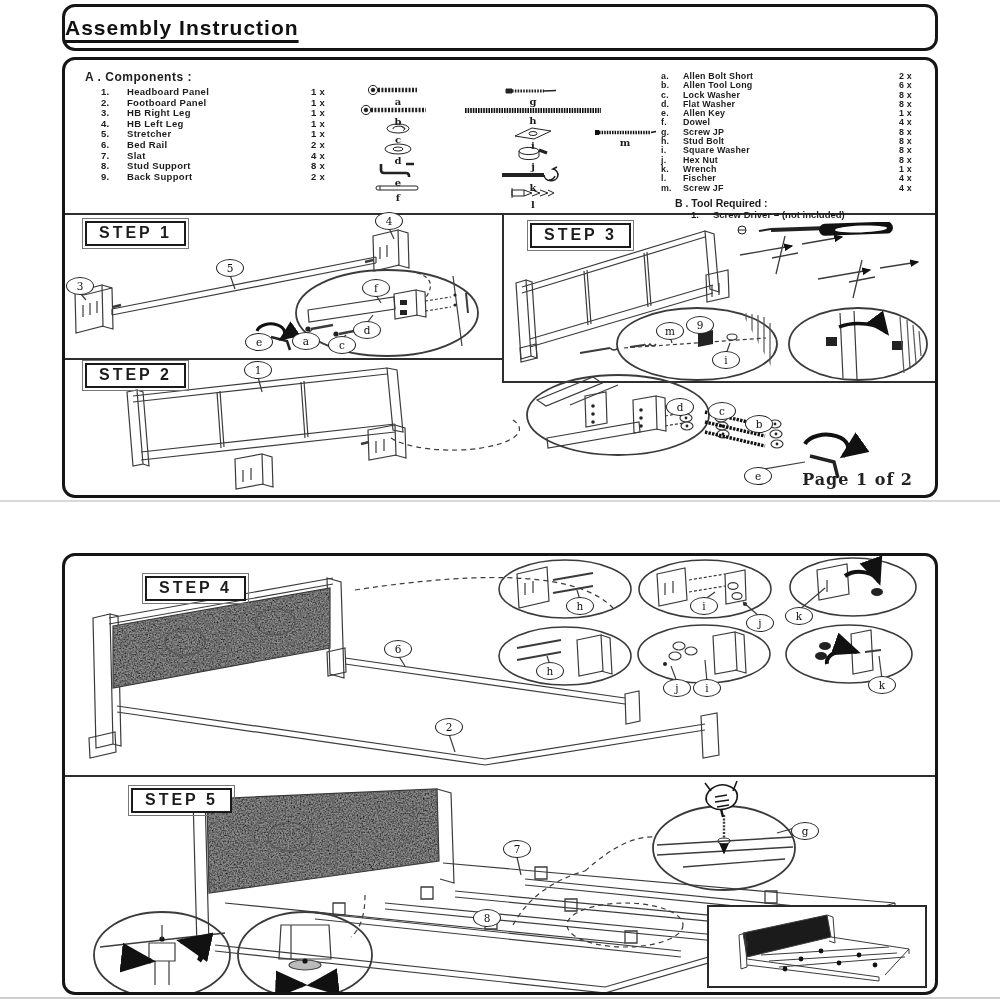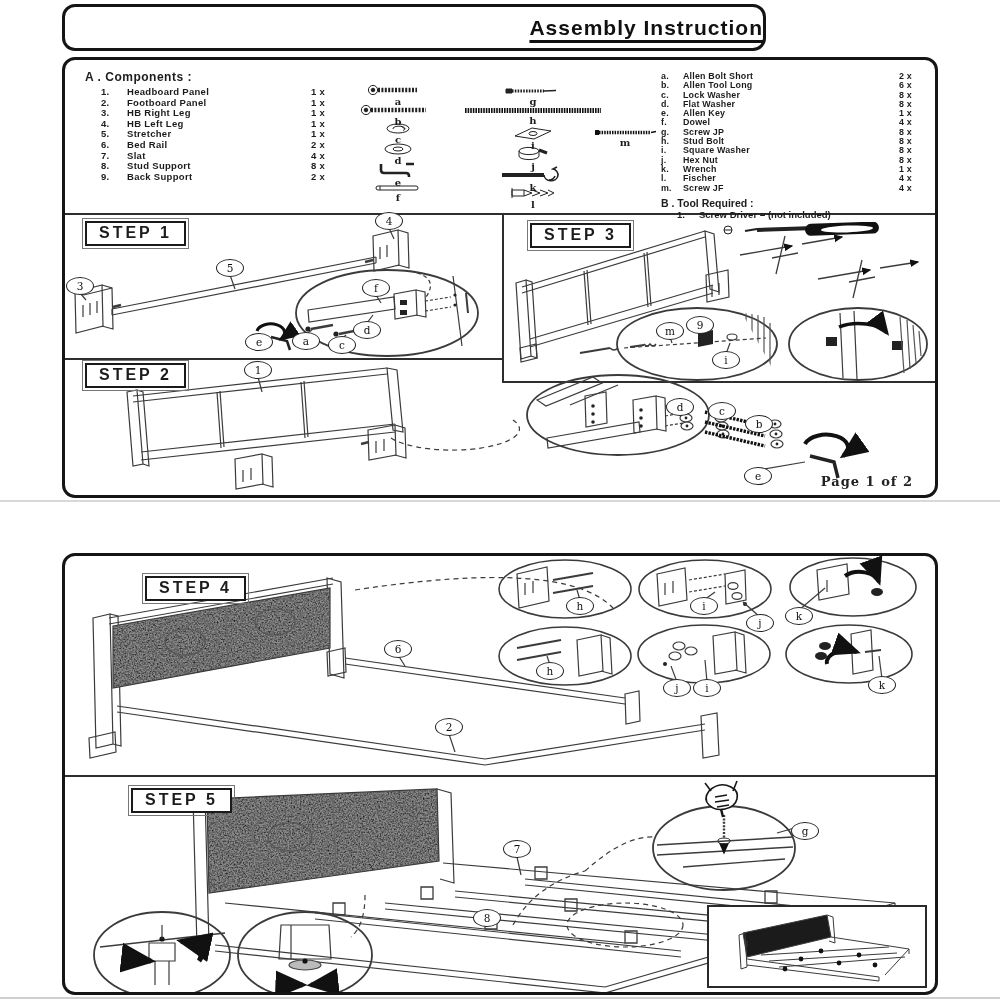--- a/index.html
+++ b/index.html
@@ -1,21 +1,21 @@
 <!DOCTYPE html>
 <html><head>
 <meta charset="utf-8">
 <style>
   html,body{margin:0;padding:0;background:#ffffff;}
   body{width:1000px;height:1000px;position:relative;font-family:"Liberation Sans",sans-serif;color:#1c1c1c;}
   .page-sep{position:absolute;left:0;top:500px;width:1000px;height:2px;background:#d9d9d9;}
   .bottom-edge{position:absolute;left:0;top:997px;width:1000px;height:2px;background:#cfcfcf;}
 
   .box{position:absolute;border:3px solid #151515;border-radius:13px;background:#fff;box-sizing:border-box;}
-  #title-box{left:62px;top:4px;width:704px;height:47px;display:flex;align-items:center;justify-content:flex-end;}
+  #title-box{left:62px;top:4px;width:876px;height:47px;display:flex;align-items:center;justify-content:flex-start;}
   #title-box .t{font-size:21px;font-weight:bold;letter-spacing:1px;color:#111;
      text-decoration:underline;text-decoration-thickness:2.5px;text-underline-offset:5px;}
   #page1{left:62px;top:57px;width:876px;height:441px;overflow:hidden;}
   #page2{left:62px;top:553px;width:876px;height:442px;overflow:hidden;}
 
   .region{position:absolute;}
   .region > svg{position:absolute;left:0;top:0;}
 
   
   .hline{position:absolute;background:#2e2e2e;height:2px;}
@@ -23,39 +23,39 @@
 
   
   #components-col{position:absolute;left:20px;top:10px;width:262px;}
   .sec-head{font-size:12px;font-weight:bold;letter-spacing:.5px;margin-bottom:3px;}
   .prow{display:grid;grid-template-columns:26px 1fr 36px;font-size:9.5px;font-weight:bold;line-height:10.6px;letter-spacing:.3px;}
   .prow .q{text-align:left;}
   #components-col .list{padding-left:16px;}
 
   #hardware-col{position:absolute;left:596px;top:12px;width:272px;}
   .hrow{display:grid;grid-template-columns:22px 1fr 34px;font-size:8.9px;font-weight:bold;line-height:9.3px;letter-spacing:.2px;}
-  #tool-sec{margin-top:4px;}
+  #tool-sec{margin-top:4px;margin-left:14px;}
   #tool-sec .trow{display:grid;grid-template-columns:22px 1fr;font-size:9.5px;font-weight:bold;padding-left:16px;}
   #tool-head{font-size:10.5px;font-weight:bold;}
   #screwdriver-wrap{display:flex;align-items:center;gap:8px;margin-top:2px;padding-left:60px;}
 
   #icons-panel{position:absolute;left:278px;top:0;width:320px;height:153px;}
   .icon-block{position:absolute;transform:translateX(-50%);display:flex;flex-direction:column;align-items:center;}
   .icon-block .ltr{font-size:10px;font-weight:bold;font-family:"DejaVu Serif",serif;line-height:9px;margin-top:1px;}
 
   
   .step-label{position:absolute;border:2px solid #1a1a1a;outline:1px solid #777;outline-offset:2px;
      background:#fff;padding:1px 12px 2px 12px;font-size:16px;font-weight:bold;letter-spacing:3px;z-index:4;}
 
   
   .callout{position:absolute;width:26px;height:16px;border:1.5px solid #222;border-radius:50%;
      background:#fff;display:flex;align-items:center;justify-content:center;
      font-family:"DejaVu Serif",serif;font-size:10.5px;color:#111;transform:translate(-50%,-50%);z-index:6;}
 
-  .page-label{position:absolute;font-family:"DejaVu Serif",serif;font-weight:bold;font-size:13px;letter-spacing:1px;color:#222;margin-left:8px;}
+  .page-label{position:absolute;font-family:"DejaVu Serif",serif;font-weight:bold;font-size:16px;letter-spacing:1px;color:#222;margin-left:8px;}
   #p1label{right:22px;bottom:6px;}
   #p2label{right:22px;bottom:5px;}
 
   #thumb-box{position:absolute;left:642px;top:130px;width:216px;height:79px;border:2px solid #2a2a2a;background:#fff;z-index:3;}
   line,path,ellipse,circle,rect,polygon{vector-effect:non-scaling-stroke;}
 </style>
 </head>
 <body>
 
 <div class="box" id="title-box">

